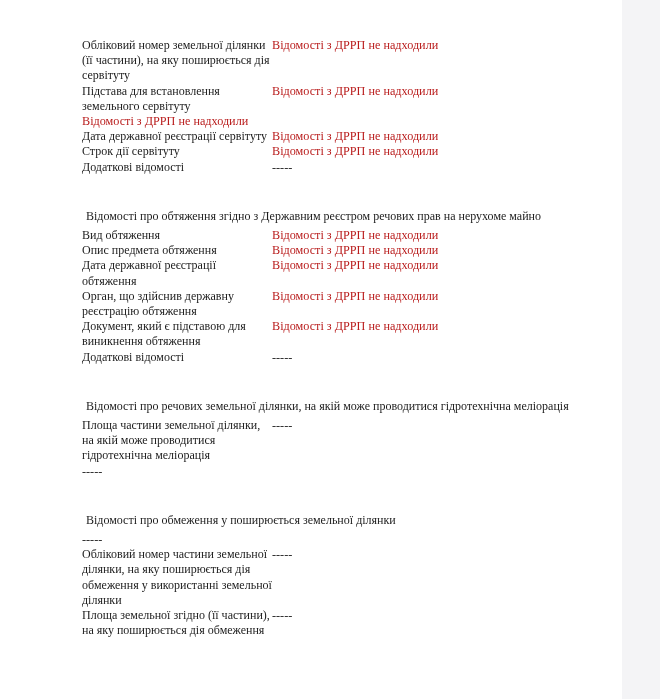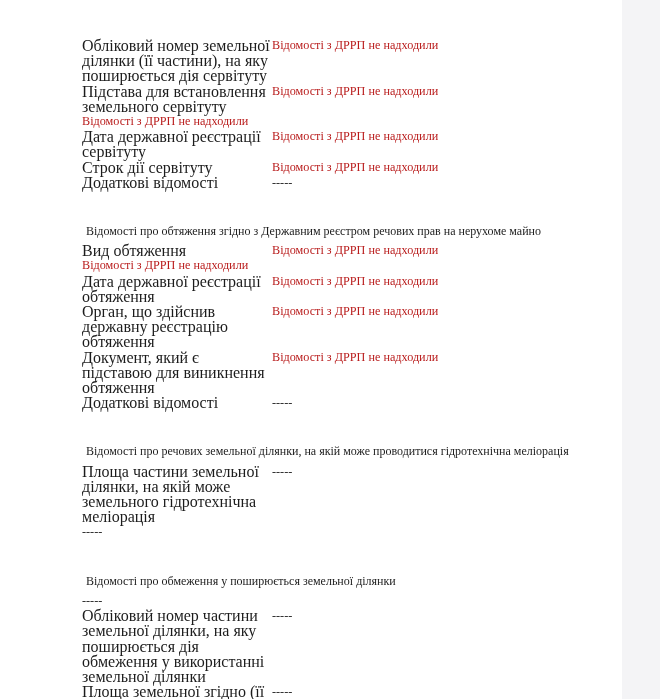--- a/index.html
+++ b/index.html
@@ -63,21 +63,21 @@
   }
   .row {
     display: flex;
     align-items: flex-start;
     margin: 0;
     padding: 0;
   }
   .row-label {
     width: 190px;
     flex: 0 0 190px;
-    font-size: 16px;
+    font-size: 12px;
     line-height: 15.2px;
     color: #1c1c1c;
     padding: 0;
     margin: 0;
     word-wrap: break-word;
   }
   .row-value {
     flex: 1 1 auto;
     font-size: 12.2px;
     line-height: 15.2px;
@@ -127,20 +127,21 @@
         </div>
         <div class="section-gap-before"></div>
         <div class="section">
           <div class="section-heading">Відомості про обтяження згідно з Державним реєстром речових прав на нерухоме майно</div>
           <div class="rows">
             <div class="row">
               <div class="row-label">Вид обтяження</div>
               <div class="row-value">Відомості з ДРРП не надходили</div>
             </div>
             <div class="row">
+              <div class="row-label">Опис предмета обтяження</div>
               <div class="row-value">Відомості з ДРРП не надходили</div>
             </div>
             <div class="row">
               <div class="row-label">Дата державної реєстрації обтяження</div>
               <div class="row-value">Відомості з ДРРП не надходили</div>
             </div>
             <div class="row">
               <div class="row-label">Орган, що здійснив державну реєстрацію обтяження</div>
               <div class="row-value">Відомості з ДРРП не надходили</div>
             </div>
@@ -152,21 +153,21 @@
               <div class="row-label">Додаткові відомості</div>
               <div class="row-value dashes">-----</div>
             </div>
           </div>
         </div>
         <div class="section-gap-before"></div>
         <div class="section">
           <div class="section-heading">Відомості про речових земельної ділянки, на якій може проводитися гідротехнічна меліорація</div>
           <div class="rows">
             <div class="row">
-              <div class="row-label">Площа частини земельної ділянки, на якій може земельного гідротехнічна меліорація</div>
+              <div class="row-label">Площа частини земельної ділянки, на якій може проводитися гідротехнічна меліорація</div>
               <div class="row-value dashes">-----</div>
             </div>
             <div class="row">
               <div class="row-value dashes">-----</div>
             </div>
           </div>
         </div>
         <div class="section-gap-before"></div>
         <div class="section">
           <div class="section-heading">Відомості про обмеження у поширюється земельної ділянки</div>

